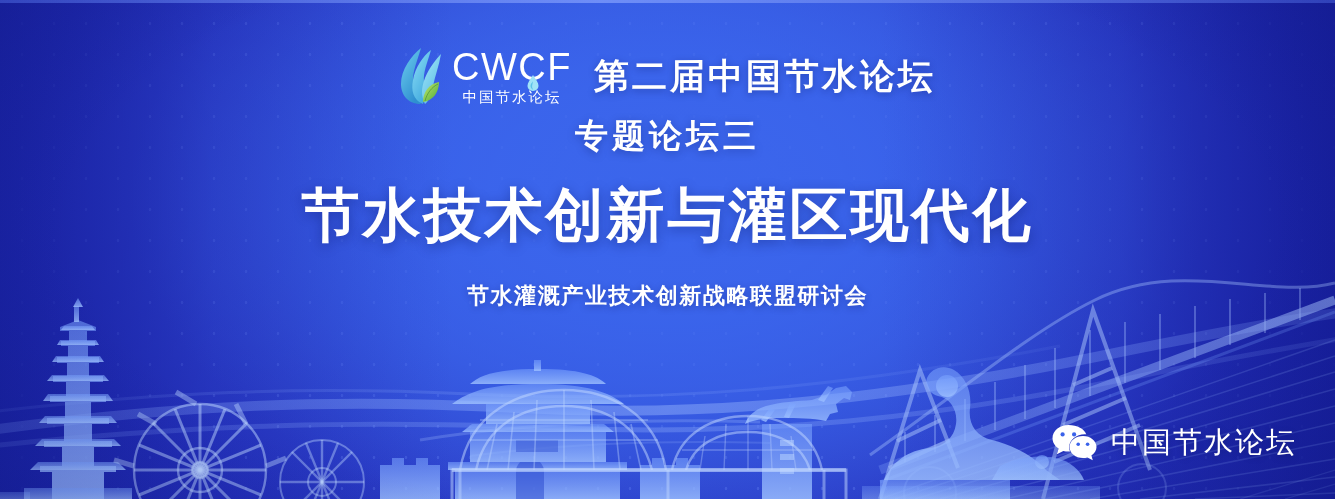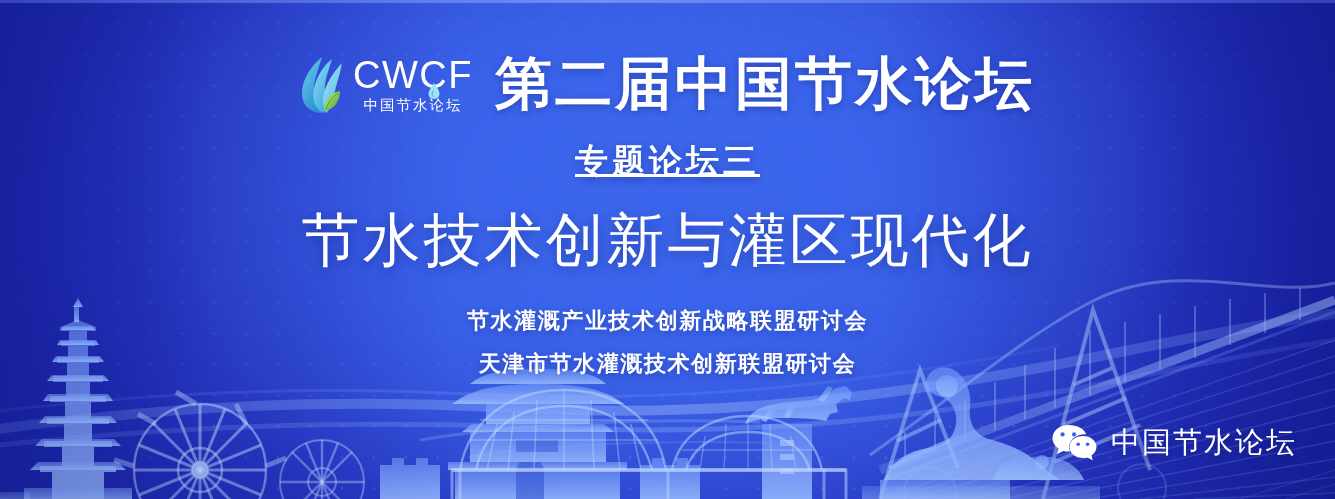--- a/index.html
+++ b/index.html
@@ -76,36 +76,35 @@
     position:absolute; left:50%; top:52%;
     transform:translate(-50%,-50%);
     width:13px; height:17px;
   }
   .logo-sub{
     font-size:14.5px; color:#ffffff; letter-spacing:2px;
     margin-top:4px; font-weight:500;
     white-space:nowrap;
   }
   .main-brand{
-    font-size:57px; font-weight:bold; color:#ffffff;
+    font-size:35px; font-weight:bold; color:#ffffff;
     letter-spacing:3px; white-space:nowrap;
     text-shadow:0 2px 7px rgba(10,20,90,.35);
   }
 
   .forum-no{
-    margin-top:16px;
+    margin-top:8px;
     font-size:33px; font-weight:bold; color:#ffffff;
     letter-spacing:4px;
     text-shadow:0 2px 8px rgba(10,20,90,.35);
-    text-decoration:underline;
   }
 
   .title{
     margin-top:18px;
-    font-size:58px; font-weight:normal; color:#ffffff;
+    font-size:58px; font-weight:bold; color:#ffffff;
     letter-spacing:3px; white-space:nowrap;
     text-shadow:0 3px 12px rgba(8,18,95,.40);
   }
 
   .sub-lines{
     margin-top:26px;
     display:flex; flex-direction:column; align-items:center; gap:13px;
   }
   .sub-line{
     font-size:22px; font-weight:bold; color:#ffffff;
@@ -440,21 +439,20 @@
       </div>
       <div class="main-brand">第二届中国节水论坛</div>
     </div>
 
     <div class="forum-no">专题论坛三</div>
 
     <h1 class="title">节水技术创新与灌区现代化</h1>
 
     <div class="sub-lines">
       <div class="sub-line">节水灌溉产业技术创新战略联盟研讨会</div>
-      <div class="sub-line">天津市节水灌溉技术创新联盟研讨会</div>
     </div>
 
 
   </div>
 
   <div class="wechat">
     <span>
       <svg class="wechat-icon" viewBox="0 0 47 40" xmlns="http://www.w3.org/2000/svg">
         <path d="M17.5,2 C8.6,2 1.5,7.9 1.5,15.2 C1.5,19.4 3.9,23.1 7.6,25.5 L5.9,31.3 L12.3,28 C13.9,28.4 15.6,28.6 17.5,28.6 C18,28.6 18.5,28.6 19,28.5 C18.5,27.2 18.2,25.8 18.2,24.3 C18.2,16.9 25.3,11.3 33.8,11.3 C34.3,11.3 34.8,11.3 35.3,11.4 C33.6,6 26.2,2 17.5,2 Z" fill="#ffffff"></path>
         <circle cx="11.6" cy="11.4" r="2.1" fill="#3a62ea"></circle>

